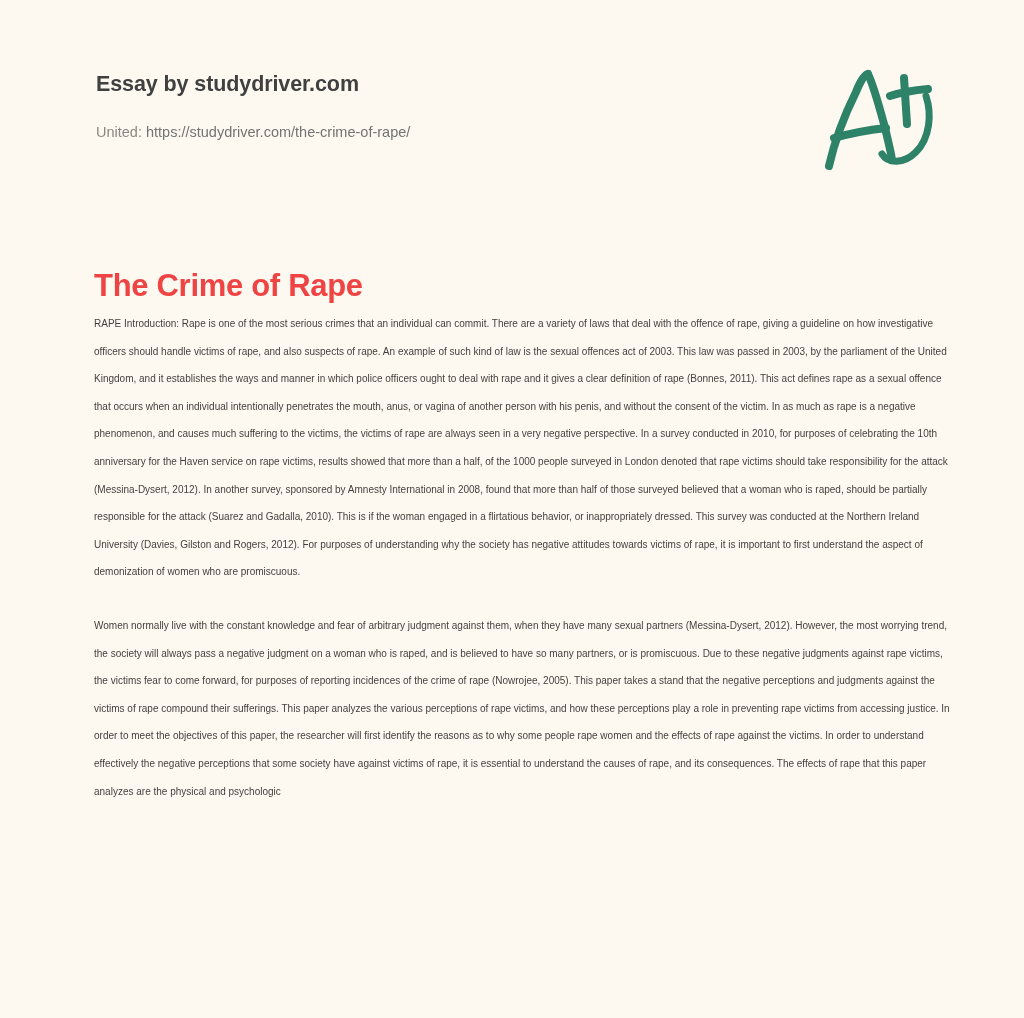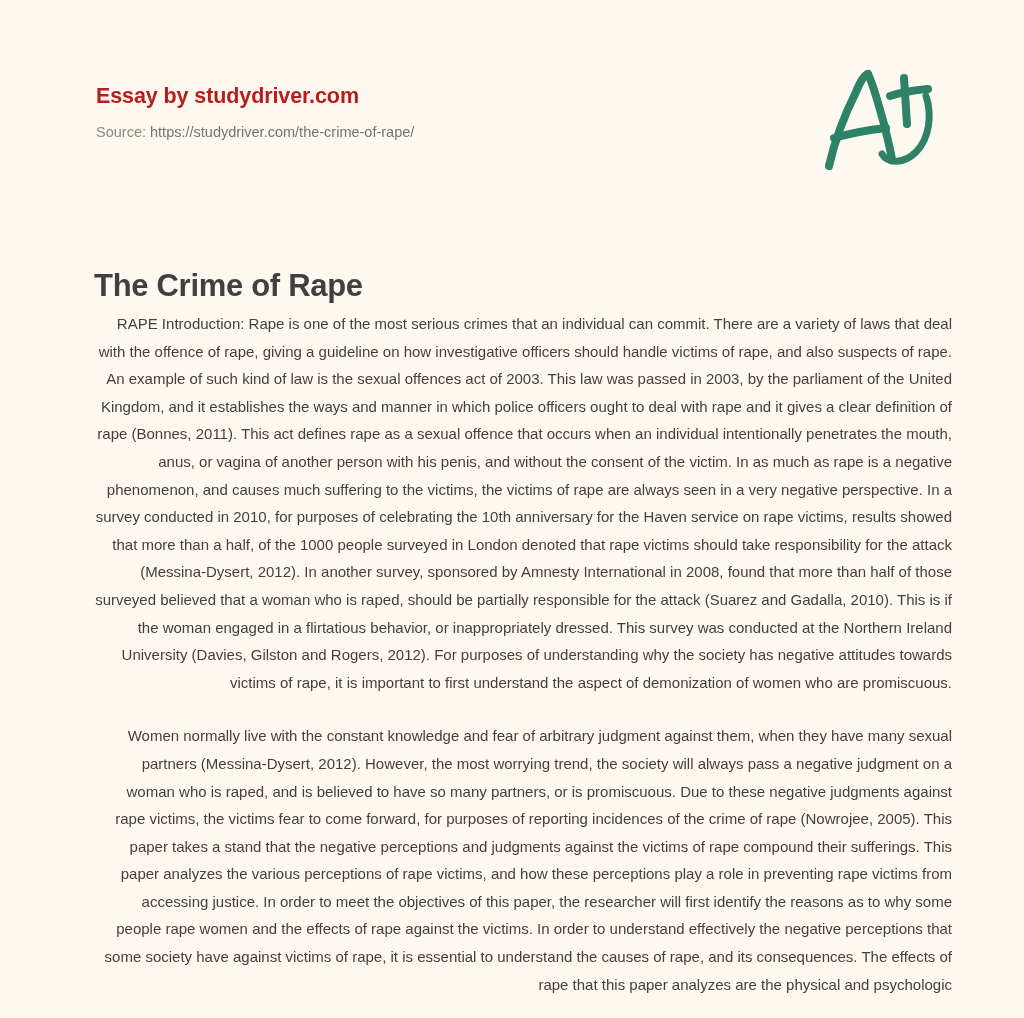--- a/index.html
+++ b/index.html
@@ -25,24 +25,24 @@
   .header {
     position: absolute;
     left: 0;
     top: 0;
     width: 1024px;
     height: 200px;
   }
   .brand-line {
     position: absolute;
     left: 96px;
-    top: 84px;
+    top: 72px;
     font-size: 21.5px;
     font-weight: bold;
-    color: #b91c1c;
+    color: #404040;
     letter-spacing: -0.1px;
     white-space: nowrap;
   }
   .source-line {
     position: absolute;
     left: 96px;
     top: 124px;
     font-size: 14.5px;
     color: #8c8781;
     white-space: nowrap;
@@ -69,53 +69,53 @@
     height: 106px;
   }
 
   
   .doc-title {
     position: absolute;
     left: 94px;
     top: 247px;
     font-size: 31px;
     font-weight: bold;
-    color: #404040;
+    color: #ef4444;
     letter-spacing: -0.3px;
     white-space: nowrap;
   }
 
   .doc-body {
     position: absolute;
     left: 94px;
     top: 310px;
     width: 858px;
-    font-size: 15px;
+    font-size: 10px;
     line-height: 27.6px;
     color: #443f3c;
-    text-align: right;
+    text-align: left;
   }
   .doc-body p {
     margin: 0 0 26px 0;
   }
   .doc-body p:last-child {
     margin-bottom: 12px;
   }
 </style>
 </head>
 <body>
 
 <div class="page">
 
   <div class="header">
 
     <div class="brand-line">Essay by studydriver.com</div>
 
     <div class="source-line">
-      <span class="source-label">Source:</span>
+      <span class="source-label">United:</span>
       <span class="source-url">https://studydriver.com/the-crime-of-rape/</span>
     </div>
 
     <div class="logo">
       <svg viewBox="0 0 140 106" xmlns="http://www.w3.org/2000/svg">
         <g fill="none" stroke="#2e8268" stroke-linecap="round" stroke-linejoin="round">
 
           <path d="M17 100 C 22 78, 32 50, 44 26 C 48 16, 52 9, 56 8" stroke-width="8"></path>
 
           <path d="M56 8 C 60 16, 66 36, 72 58 C 76 74, 79 86, 80 94" stroke-width="8"></path>

